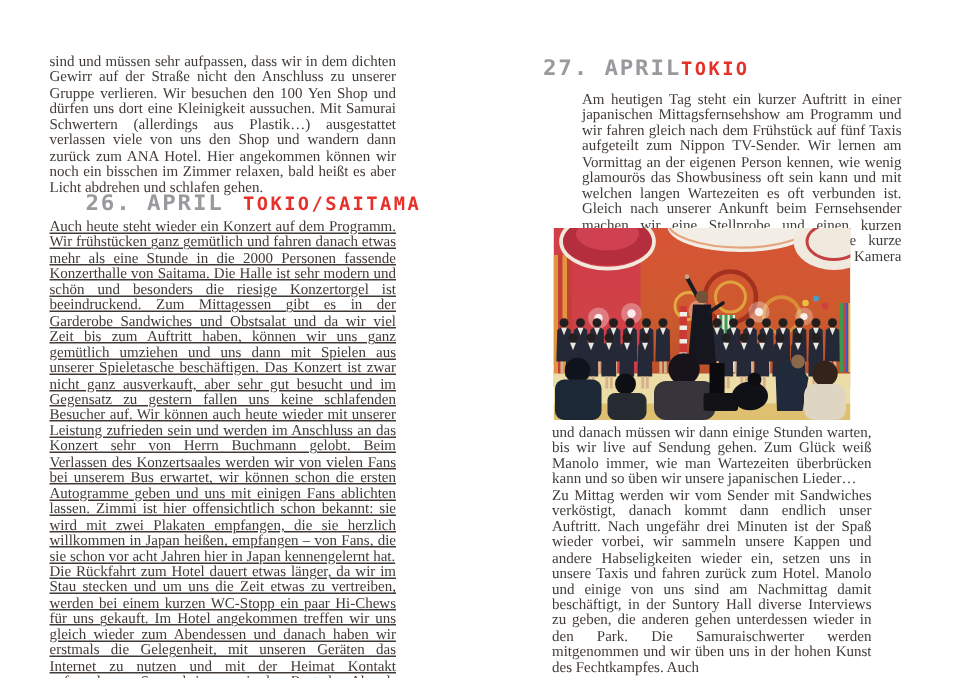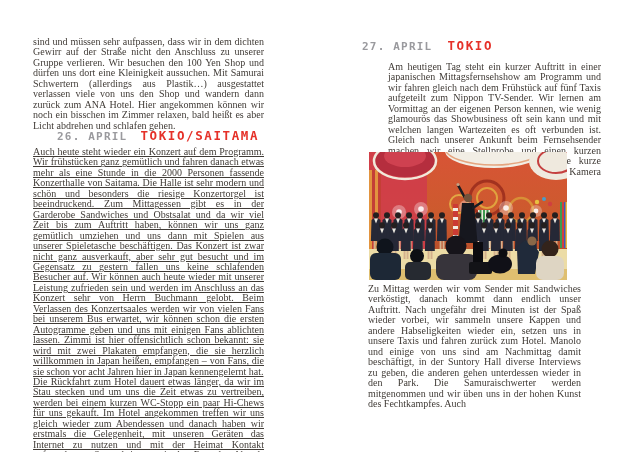--- a/index.html
+++ b/index.html
@@ -10,27 +10,27 @@
              font-family:"Liberation Serif", serif;color:#403b36;}
   .body-text p{margin:0;}
   .pos-left-intro{position:absolute;left:33px;top:37px;width:231px;}
   .pos-left-block{position:absolute;left:33px;top:147px;width:231px;text-decoration:underline;}
   .pos-right-p1{position:absolute;left:388px;top:62px;width:213px;}
   .pos-right-p2{position:absolute;left:368px;top:284px;width:213px;}
   .day-heading{position:absolute;white-space:nowrap;}
   .pos-left-heading{left:33px;top:126px;margin-left:24px;}
   .pos-right-heading{left:362px;top:36px;}
   .heading-date{font-family:"DejaVu Sans Mono", monospace;font-weight:800;
-                font-size:11px;letter-spacing:1.2px;color:#9a9a9e;
+                font-size:15px;letter-spacing:1.2px;color:#9a9a9e;
                 display:inline-block;transform:scaleY(0.95);}
   .heading-title{font-family:"DejaVu Sans Mono", monospace;font-weight:800;
                  font-size:12.5px;letter-spacing:1.6px;color:#e53129;
                  display:inline-block;transform:scaleY(0.98);}
   .pos-left-heading .heading-title{margin-left:13px;}
-  .pos-right-heading .heading-title{margin-left:15px;text-align:center;}
+  .pos-right-heading .heading-title{text-align:center;}
   .photo{position:absolute;left:369px;top:152px;width:198px;height:128px;margin:0;
          overflow:hidden;}
   .photo svg{display:block;}
 </style>
 </head>
 <body>
 
 <div class="spread">
 
   <section>
@@ -182,17 +182,18 @@
           <circle cx="134" cy="101" r="4.6" fill="#0c0c11"></circle>
           <path d="M148,96 q7,-11 15,-6 l7,10 l-4,22 h-17 z" fill="#202a3a"></path>
           <circle cx="163" cy="89" r="4.6" fill="#8a6848"></circle>
           <circle cx="181" cy="97" r="8.5" fill="#33231b"></circle>
           <rect x="167" y="104" width="28" height="24" rx="7" fill="#ded5c3"></rect>
         </g>
       </svg>
     </figure>
 
     <div class="body-text pos-right-p2">
+      <p>und danach müssen wir dann einige Stunden warten, bis wir live auf Sendung gehen. Zum Glück weiß Manolo immer, wie man Wartezeiten überbrücken kann und so üben wir unsere japanischen Lieder…</p>
       <p>Zu Mittag werden wir vom Sender mit Sandwiches verköstigt, danach kommt dann endlich unser Auftritt. Nach ungefähr drei Minuten ist der Spaß wieder vorbei, wir sammeln unsere Kappen und andere Habseligkeiten wieder ein, setzen uns in unsere Taxis und fahren zurück zum Hotel. Manolo und einige von uns sind am Nachmittag damit beschäftigt, in der Suntory Hall diverse Interviews zu geben, die anderen gehen unterdessen wieder in den Park. Die Samuraischwerter werden mitgenommen und wir üben uns in der hohen Kunst des Fechtkampfes. Auch</p>
     </div>
   </section>
 
 </div>
 
 </body></html>

